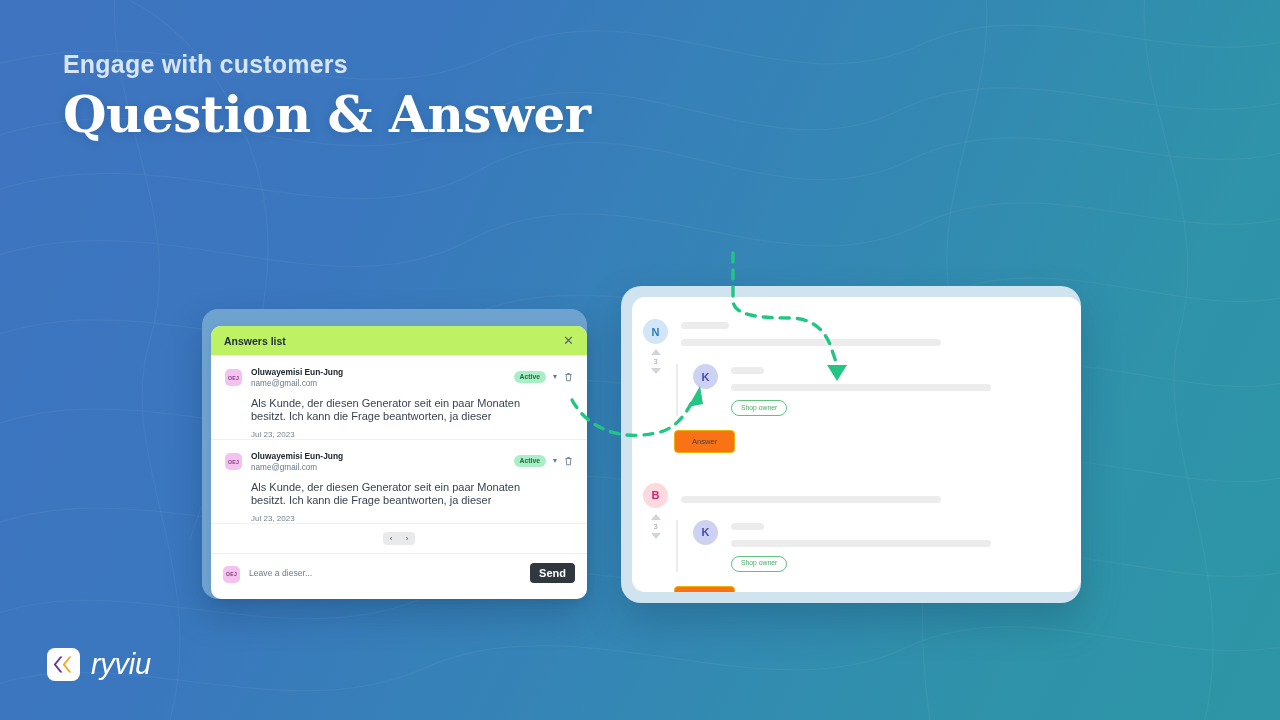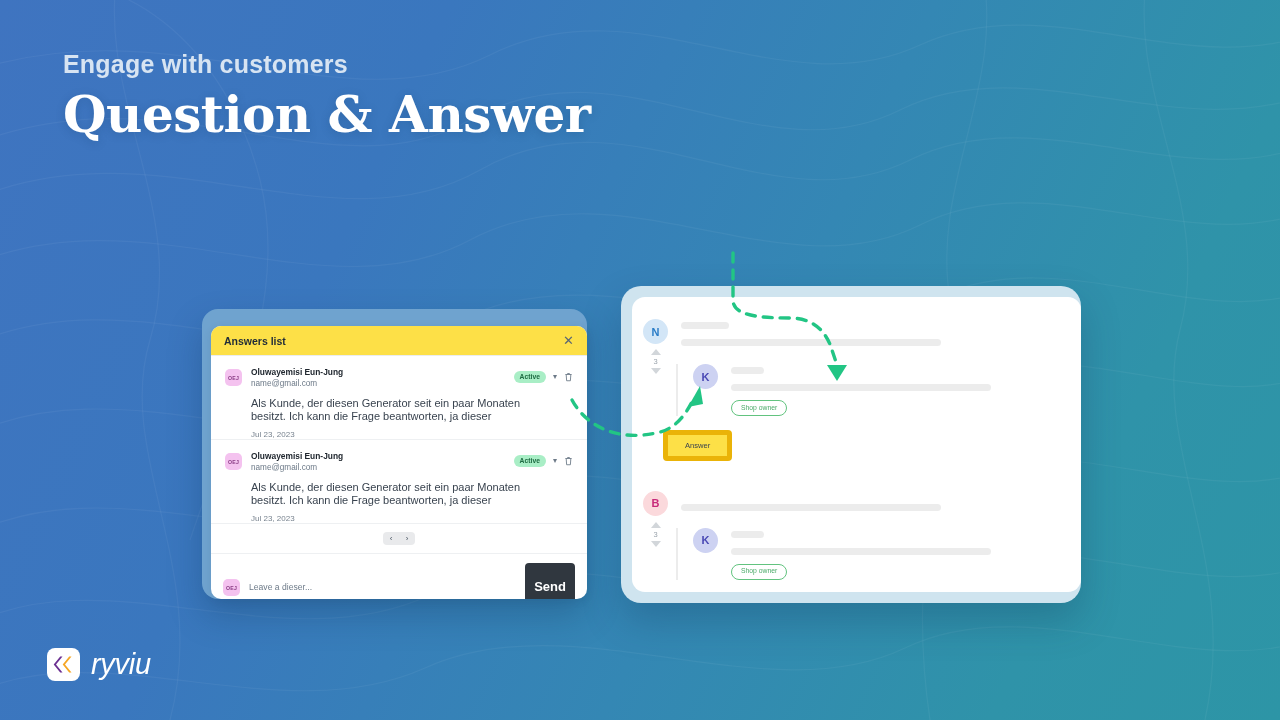--- a/index.html
+++ b/index.html
@@ -89,21 +89,21 @@
     top: 17px;
     width: 376px;
     height: 273px;
     background: #ffffff;
     border-radius: 10px;
     overflow: hidden;
     box-shadow: 0 2px 8px rgba(20,50,80,0.10);
   }
   .lc-header {
     height: 30px;
-    background: #fde047;
+    background: #bef264;
     border-bottom: 1px solid #ebedef;
     display: flex;
     align-items: center;
     justify-content: space-between;
     padding: 0 13px;
     text-align: center;
   }
   .lc-title {
     font-size: 10.5px;
     font-weight: 700;
@@ -215,23 +215,23 @@
     gap: 9px;
   }
   .compose-input {
     flex: 1 1 auto;
     font-size: 8.6px;
     color: #6d7a88;
   }
   .btn-send {
     background: #30373f;
     color: #ffffff;
-    font-size: 13px;
-    font-weight: 700;
-    padding: 16px 9px;
+    font-size: 11px;
+    font-weight: 700;
+    padding: 4px 9px;
     border-radius: 4px;
     border: none;
     cursor: pointer;
   }
 
   
   .right-frame {
     position: absolute;
     left: 621px;
     top: 286px;
@@ -327,27 +327,27 @@
     padding: 3.5px 9px;
     border-radius: 10px;
     margin-top: 9px;
     margin-left: 38px;
     line-height: 1;
     cursor: pointer;
   }
 
   .btn-answer {
     display: inline-block;
-    border: 5px solid #eab308;
-    background: #fde047;
+    border: 1px solid #eab308;
+    background: #f97316;
     color: #3b444e;
     font-size: 7.6px;
     padding: 6px 17px;
     border-radius: 4px;
-    margin-left: 31px;
+    margin-left: 42px;
     cursor: pointer;
   }
 
   
   .logo-block {
     position: absolute;
     left: 47px;
     top: 648px;
     display: flex;
     align-items: center;

